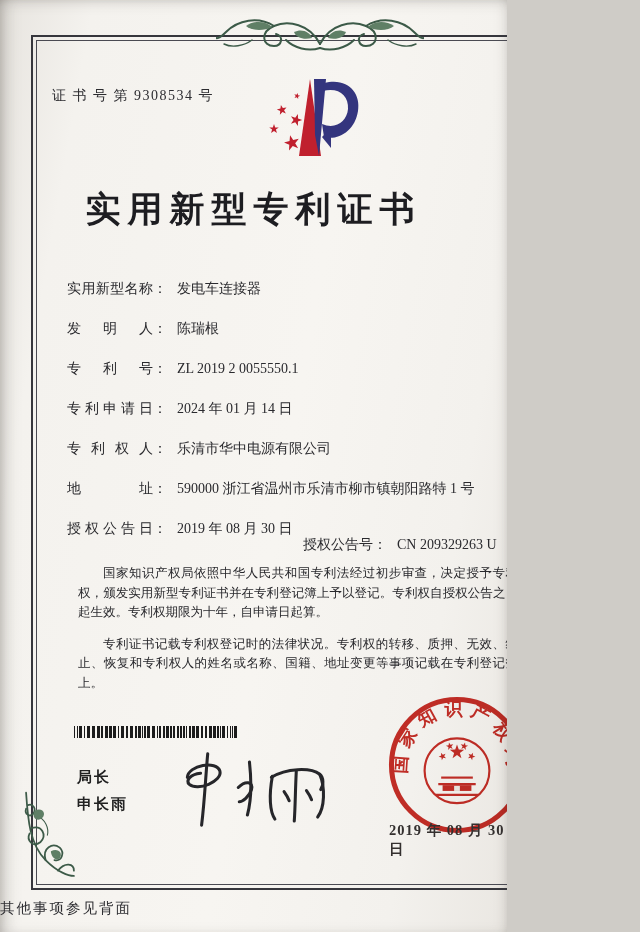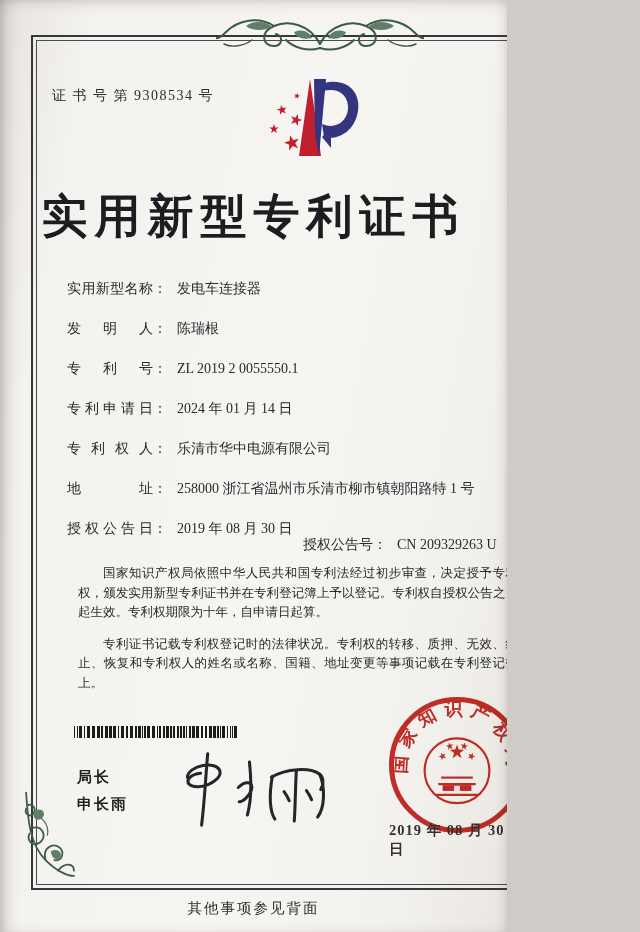--- a/index.html
+++ b/index.html
@@ -3,35 +3,35 @@
 <meta charset="utf-8">
 <style>
   html,body{margin:0;padding:0;background:#cfccc7;}
   #page{position:relative;width:507px;height:932px;overflow:hidden;
     background:linear-gradient(100deg,#e7e4df 0%,#f4f2ee 14%,#f7f5f1 55%,#f3f1ed 82%,#eae7e2 100%);
     box-shadow:inset 12px 0 20px -14px rgba(60,55,50,.55), inset -8px 0 16px -12px rgba(60,55,50,.35), inset 0 10px 18px -14px rgba(60,55,50,.3);
     font-family:"Liberation Serif","DejaVu Serif",serif;color:#2a2a2e;}
   .frame{position:absolute;left:31px;top:35px;width:576px;height:851px;border:2px solid #36363c;}
   .frame-inner{position:absolute;inset:3px;border:1px solid #4a4a52;}
   .cert-no{position:absolute;left:52px;top:87px;font-size:14px;letter-spacing:1.5px;color:#2c2c30;}
-  .title{position:absolute;left:0;top:186px;width:100%;text-align:center;font-size:46px;font-weight:700;letter-spacing:7px;color:#1d1d21;}
+  .title{position:absolute;left:0;top:186px;width:100%;text-align:center;font-size:35px;font-weight:700;letter-spacing:7px;color:#1d1d21;}
   .fields{position:absolute;left:67px;top:278px;width:492px;font-size:14px;}
   .frow{position:relative;line-height:22px;margin-bottom:18px;white-space:nowrap;}
   .flabel{display:inline-block;width:86px;text-align:justify;text-align-last:justify;vertical-align:top;}
   .fcolon{margin-right:10px;}
   .pair2{position:absolute;left:236px;top:16px;}
   .body-text{position:absolute;left:66px;top:552px;width:464px;font-size:12.5px;line-height:19.5px;text-align:justify;color:#28282c;}
   .para{text-indent:2em;margin:12px;}
   .barcode{position:absolute;left:74px;top:724px;width:165px;height:12px;}
   .signer{position:absolute;left:77px;top:764px;font-size:15px;line-height:27px;letter-spacing:2px;font-weight:600;color:#222;}
   .signature{position:absolute;left:168px;top:744px;width:168px;height:88px;}
   .seal{position:absolute;left:385px;top:693px;width:144px;height:144px;mix-blend-mode:multiply;opacity:.95;}
   .seal-date{position:absolute;left:389px;top:821px;font-size:14.5px;font-weight:600;letter-spacing:1px;color:#34302f;}
   .footer-page{position:absolute;left:0;top:868px;width:100%;text-align:center;font-size:13px;color:#2a2a2e;}
-  .back-note{position:absolute;left:0;top:899px;width:100%;text-align:center;font-size:14.5px;letter-spacing:2px;color:#2e2e32;}
+  .back-note{position:absolute;left:0;top:899px;width:100%;text-align:left;font-size:14.5px;letter-spacing:2px;color:#2e2e32;}
   .logo{position:absolute;left:266px;top:77px;width:96px;height:88px;}
   .qr{position:absolute;left:516px;top:90px;width:70px;height:70px;}
   .orn-top{position:absolute;left:216px;top:12px;width:208px;height:44px;}
   .orn-bl{position:absolute;left:19px;top:787px;width:62px;height:100px;}
   .orn-br{position:absolute;left:539px;top:787px;width:70px;height:100px;transform:scaleX(-1);}
 </style>
 </head>
 <body>
 
 <svg width="0" height="0" style="position:absolute" aria-hidden="true">
@@ -306,21 +306,21 @@
     <div class="frow">
       <span class="flabel">专利号</span><span class="fcolon">：</span><span class="fvalue">ZL 2019 2 0055550.1</span>
     </div>
     <div class="frow">
       <span class="flabel">专利申请日</span><span class="fcolon">：</span><span class="fvalue">2024 年 01 月 14 日</span>
     </div>
     <div class="frow">
       <span class="flabel">专利权人</span><span class="fcolon">：</span><span class="fvalue">乐清市华中电源有限公司</span>
     </div>
     <div class="frow">
-      <span class="flabel">地址</span><span class="fcolon">：</span><span class="fvalue">258000 浙江省温州市乐清市柳市镇朝阳路特 1 号</span>
+      <span class="flabel">地址</span><span class="fcolon">：</span><span class="fvalue">590000 浙江省温州市乐清市柳市镇朝阳路特 1 号</span>
     </div>
     <div class="frow">
       <span class="flabel">授权公告日</span><span class="fcolon">：</span><span class="fvalue">2019 年 08 月 30 日</span>
       <span class="pair2">
         <span>授权公告号</span><span class="fcolon">：</span><span>CN 209329263 U</span>
       </span>
     </div>
   </div>
 
   <div class="body-text">

